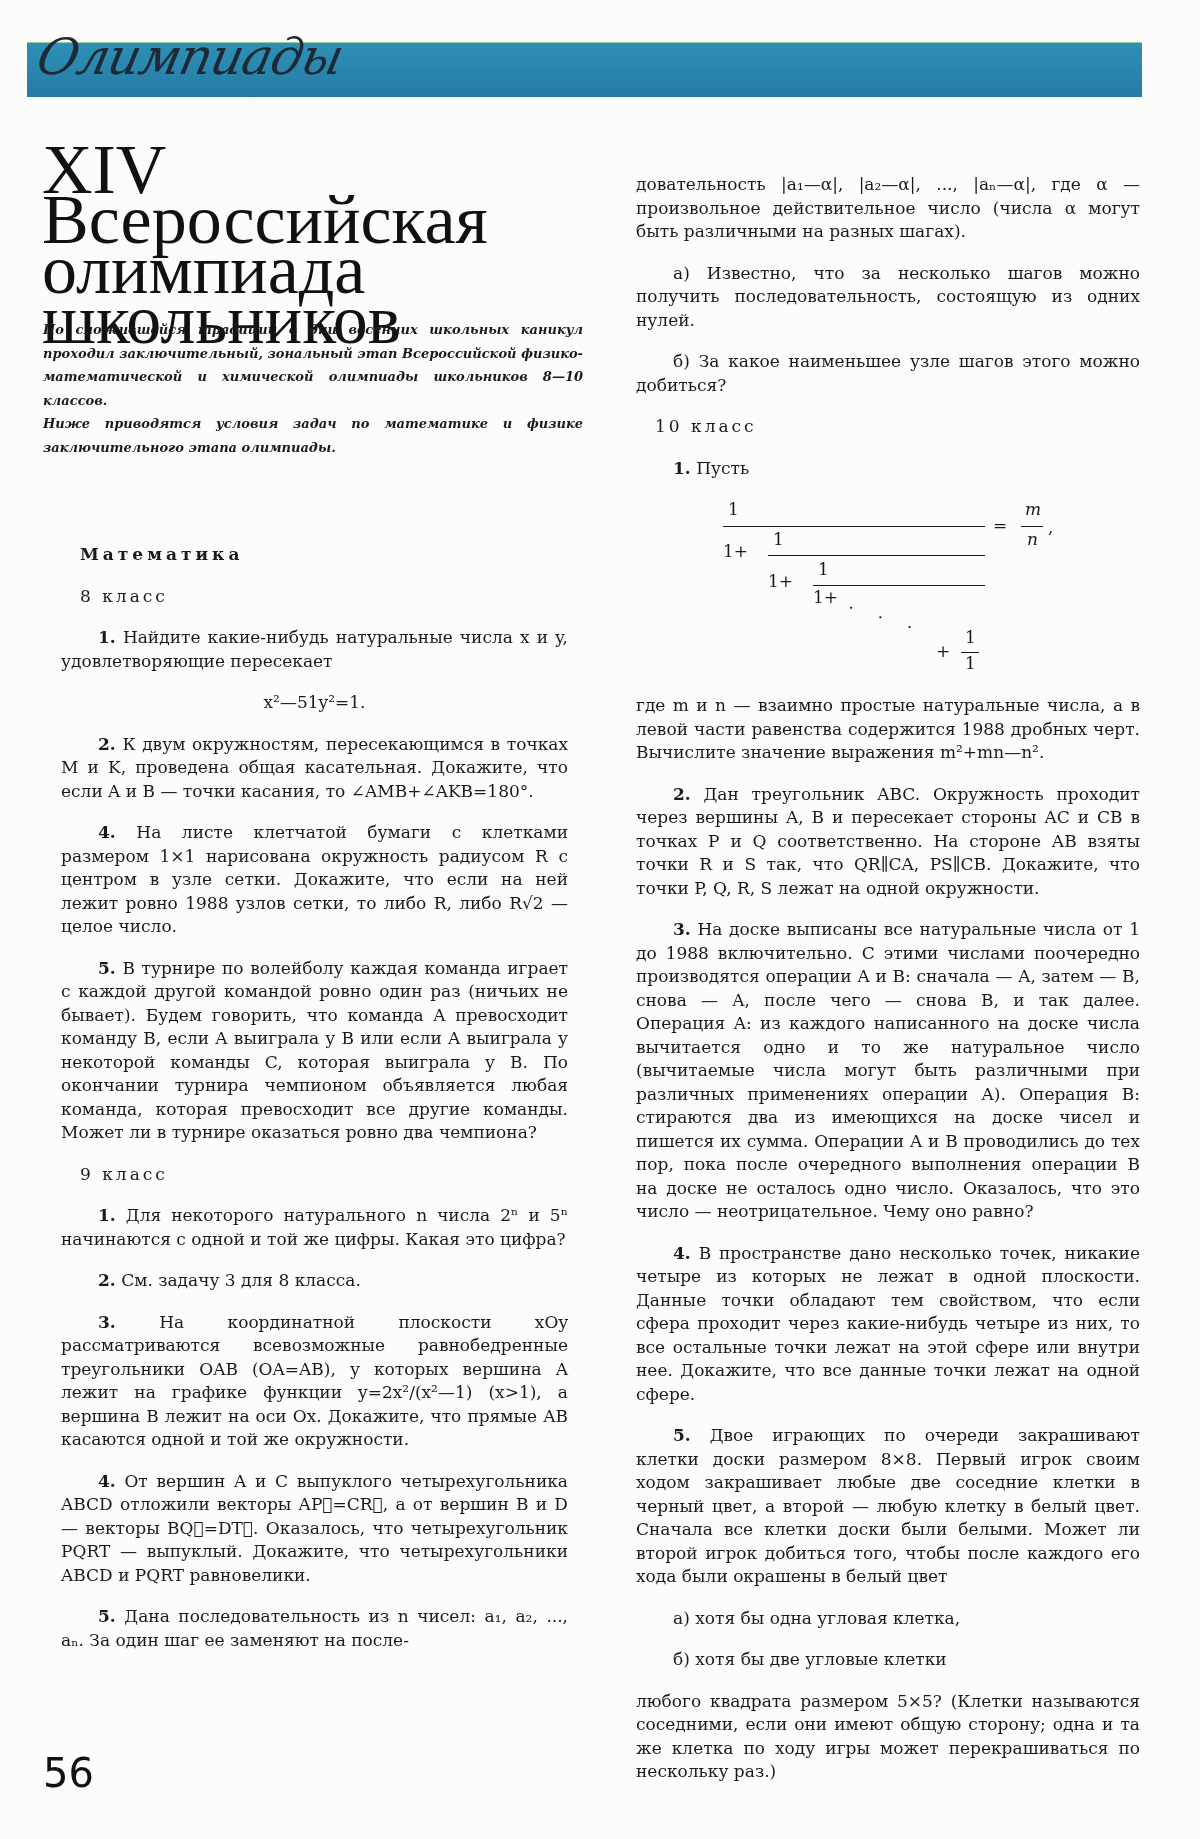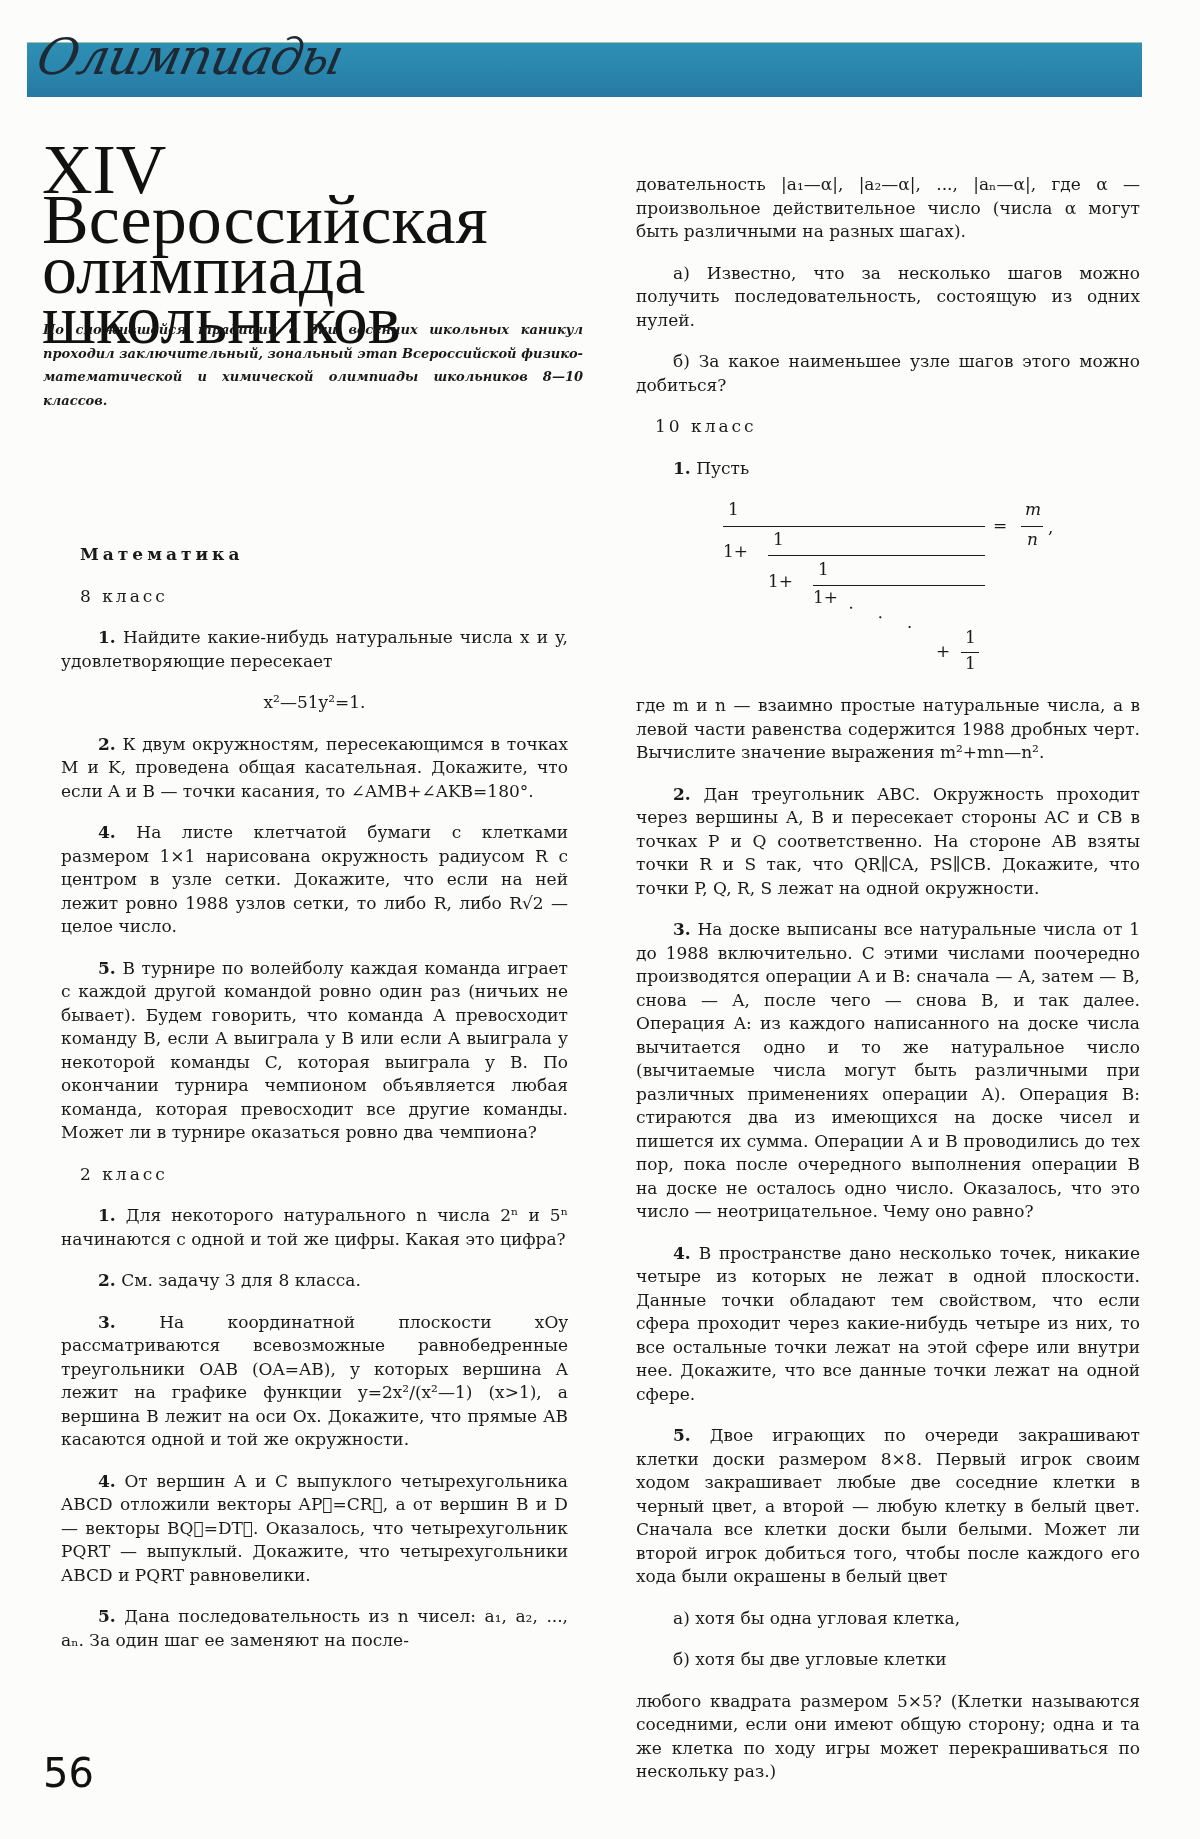--- a/index.html
+++ b/index.html
@@ -53,32 +53,33 @@
 </head>
 <body>
 
 <div class="banner"></div>
 <div class="banner-script">Олимпиады</div>
 
 <h1 class="title" style="margin:0;font-weight:normal;">XIV Всероссийская олимпиада школьников</h1>
 
 <div class="lead">
   <p>По сложившейся традиции в дни весенних школьных каникул проходил заключительный, зональный этап Всероссийской физико-математической и химической олимпиады школьников 8—10 классов.</p>
+  <p>Ниже приводятся условия задач по математике и физике заключительного этапа олимпиады.</p>
 </div>
 
 <div class="col col-left">
   <p class="section-head">Математика</p>
   <p class="grade">8 класс</p>
   <p class="ind"><span class="num">1.</span> <span>Найдите какие-нибудь натуральные числа x и y, удовлетворяющие пересекает</span></p>
   <p class="center" style="">x²—51y²=1.</p>
   <p class="ind"><span class="num">2.</span> <span>К двум окружностям, пересекающимся в точках M и K, проведена общая касательная. Докажите, что если A и B — точки касания, то ∠AMB+∠AKB=180°.</span></p>
   <p class="ind"><span class="num">4.</span> <span>На листе клетчатой бумаги с клетками размером 1×1 нарисована окружность радиусом R с центром в узле сетки. Докажите, что если на ней лежит ровно 1988 узлов сетки, то либо R, либо R√2 — целое число.</span></p>
   <p class="ind"><span class="num">5.</span> <span>В турнире по волейболу каждая команда играет с каждой другой командой ровно один раз (ничьих не бывает). Будем говорить, что команда A превосходит команду B, если A выиграла у B или если A выиграла у некоторой команды C, которая выиграла у B. По окончании турнира чемпионом объявляется любая команда, которая превосходит все другие команды. Может ли в турнире оказаться ровно два чемпиона?</span></p>
 
-  <p class="grade gap">2 класс</p>
+  <p class="grade gap">9 класс</p>
   <p class="ind"><span class="num">1.</span> <span>Для некоторого натурального n числа 2ⁿ и 5ⁿ начинаются с одной и той же цифры. Какая это цифра?</span></p>
   <p class="ind"><span class="num">2.</span> <span>См. задачу 3 для 8 класса.</span></p>
   <p class="ind"><span class="num">3.</span> <span>На координатной плоскости xOy рассматриваются всевозможные равнобедренные треугольники OAB (OA=AB), у которых вершина A лежит на графике функции y=2x²/(x²—1) (x&gt;1), а вершина B лежит на оси Ox. Докажите, что прямые AB касаются одной и той же окружности.</span></p>
   <p class="ind"><span class="num">4.</span> <span>От вершин A и C выпуклого четырехугольника ABCD отложили векторы AP⃗=CR⃗, а от вершин B и D — векторы BQ⃗=DT⃗. Оказалось, что четырехугольник PQRT — выпуклый. Докажите, что четырехугольники ABCD и PQRT равновелики.</span></p>
   <p class="ind gap"><span class="num">5.</span> <span>Дана последовательность из n чисел: a₁, a₂, ..., aₙ. За один шаг ее заменяют на после-</span></p>
 </div>
 
 <div class="col col-right">
   <p>довательность |a₁—α|, |a₂—α|, ..., |aₙ—α|, где α — произвольное действительное число (числа α могут быть различными на разных шагах).</p>
   <p class="ind">а) Известно, что за несколько шагов можно получить последовательность, состоящую из одних нулей.</p>

